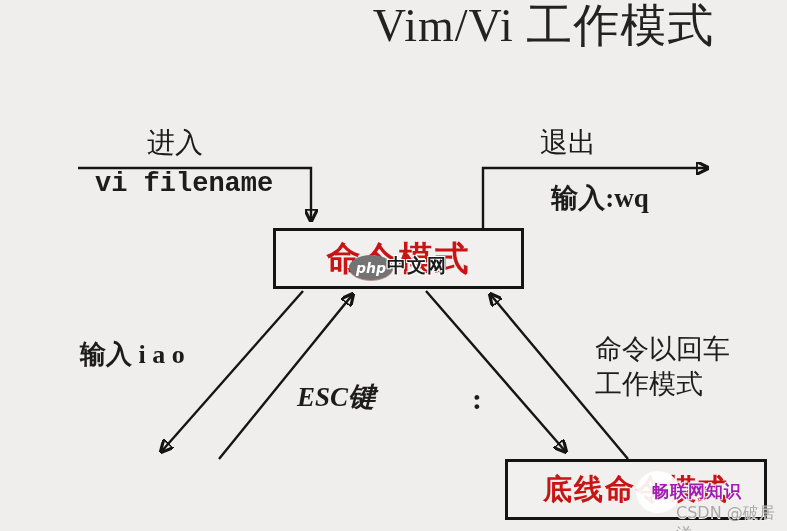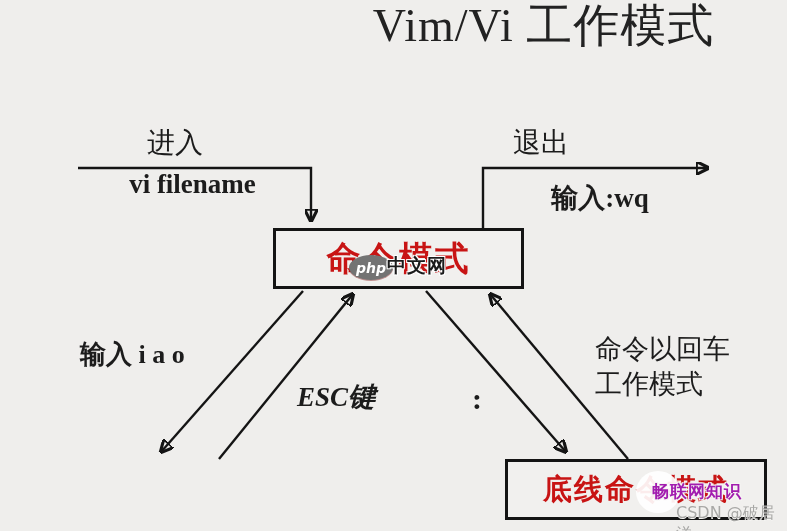--- a/index.html
+++ b/index.html
@@ -17,22 +17,22 @@
     left:300px;top:-4px;width:487px;
     text-align:center;
     font-size:46px;line-height:1.3;
     color:#222;
     letter-spacing:1px;
     z-index:3;
   }
   
   .lbl{z-index:3;white-space:nowrap;}
   .enter-label{left:120px;top:124px;width:110px;text-align:center;font-size:28px;}
-  .enter-cmd{left:95px;top:169px;width:195px;text-align:center;font-size:27px;font-weight:bold;}
-  .exit-label{left:513px;top:124px;width:110px;text-align:left;font-size:28px;}
+  .enter-cmd{left:95px;top:169px;width:195px;font-size:27px;font-weight:bold;font-family:Liberation Mono, monospace;}
+  .exit-label{left:513px;top:124px;width:110px;text-align:center;font-size:28px;}
   .exit-cmd{left:520px;top:180px;width:160px;text-align:center;font-size:27px;font-weight:bold;}
   .iao-label{left:80px;top:337px;font-size:26px;font-weight:bold;}
   .esc-label{left:297px;top:379px;font-size:27px;font-weight:bold;font-style:italic;}
   .colon-label{left:472px;top:382px;font-size:30px;font-weight:bold;}
   .note1{left:595px;top:331px;font-size:27px;}
   .note2{left:595px;top:366px;font-size:27px;}
   
   .mode-box{
     border:3px solid #141414;
     background:#f1f0ee;

